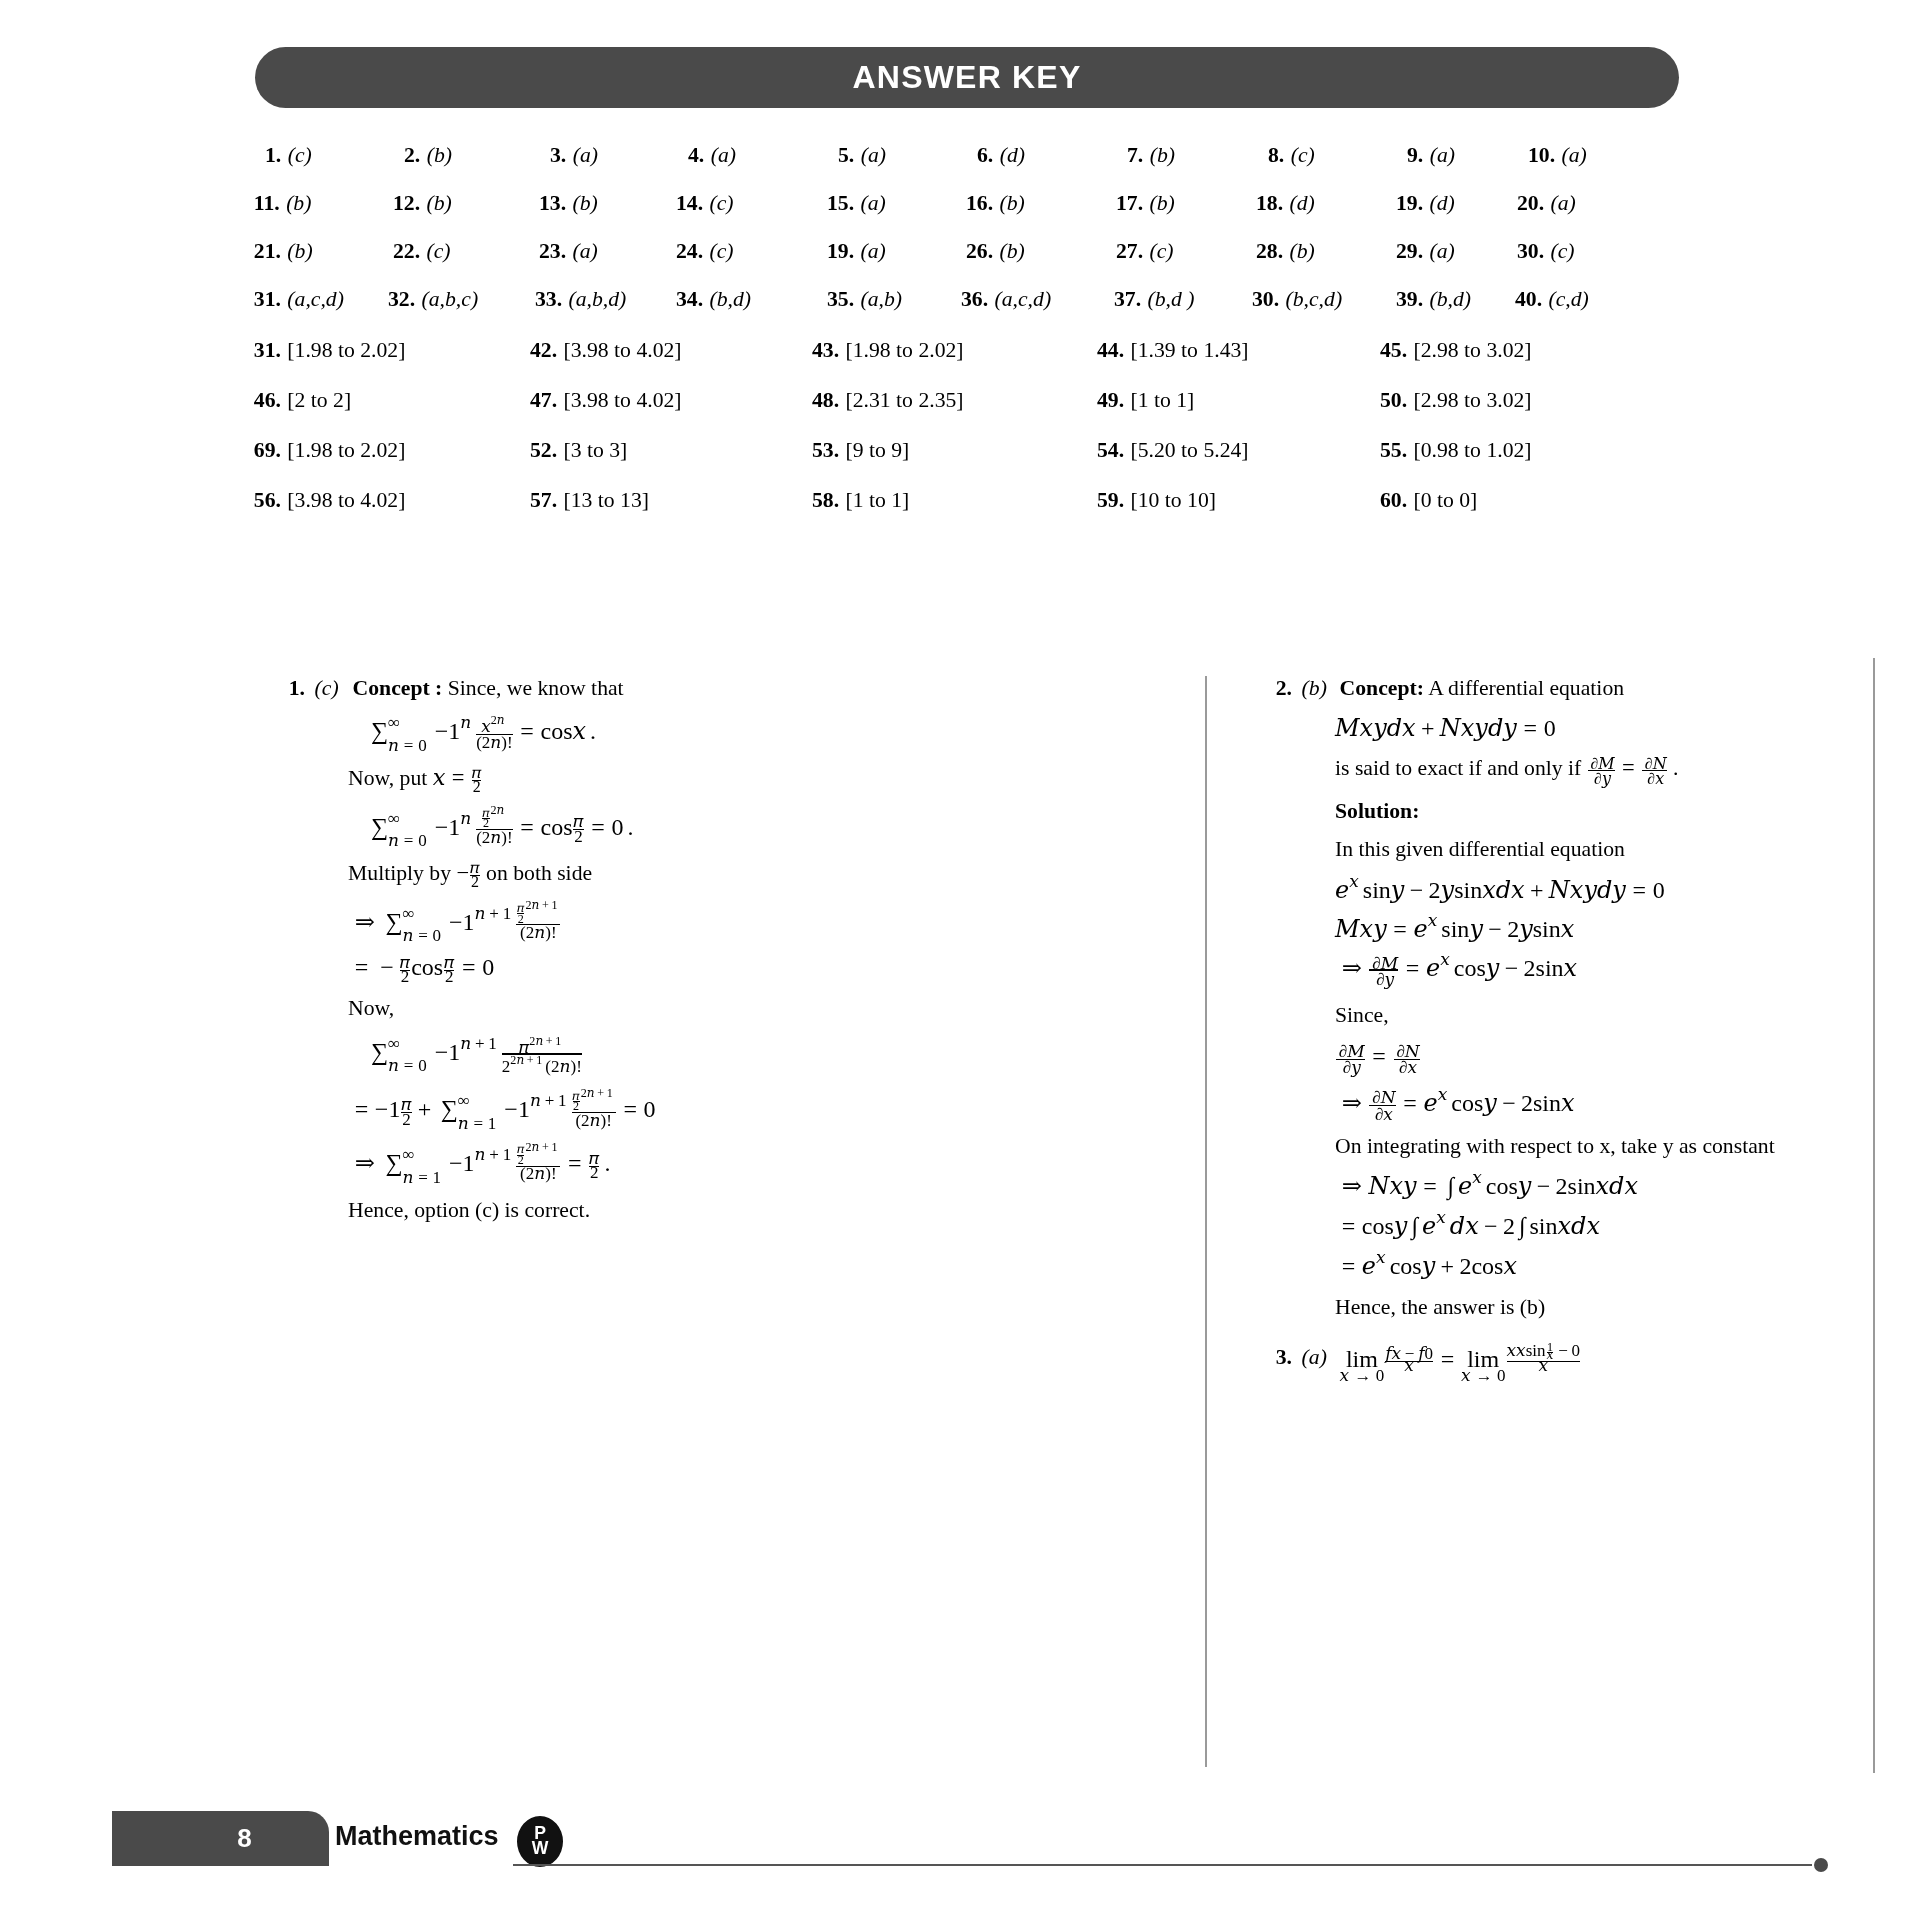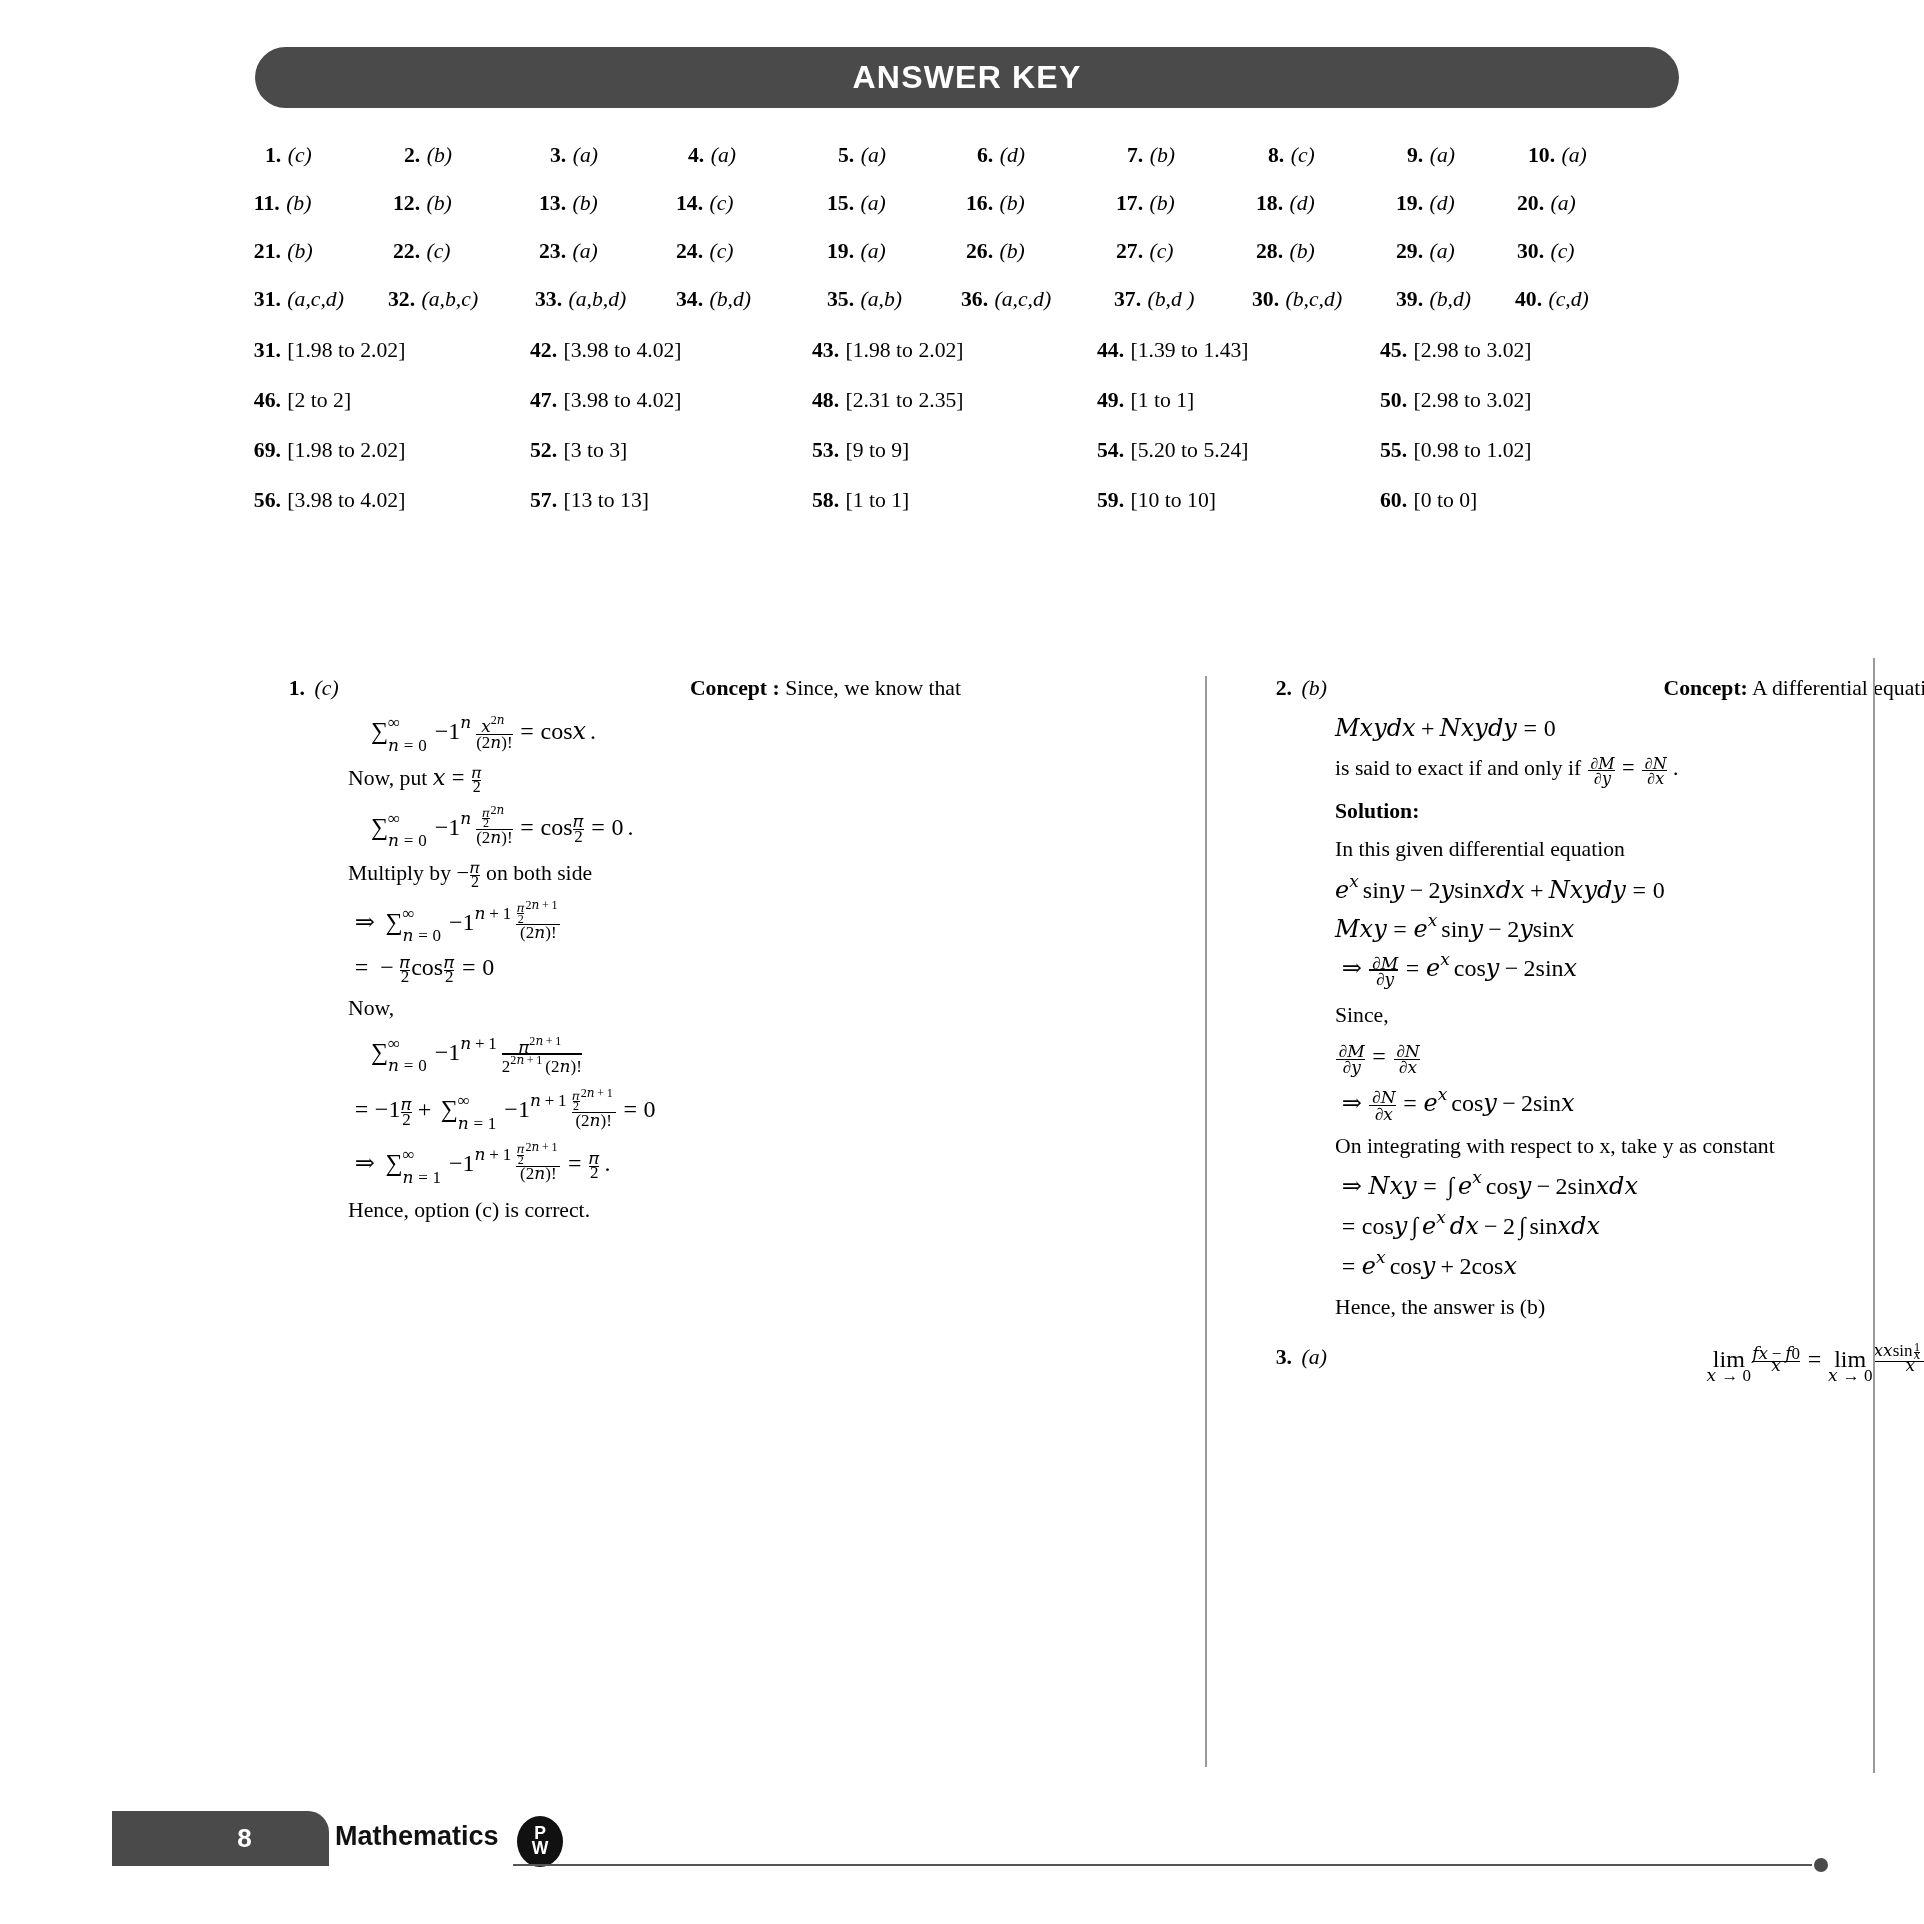--- a/index.html
+++ b/index.html
@@ -44,21 +44,21 @@
   
   .sol-area { position:absolute; left:255px; top:674px; width:1428px; height:1091px; }
   .divider { position:absolute; left:950px; top:2.4px; width:1.6px; height:1091px; background:#9a9a9a; }
   .col { position:absolute; top:0; width:690px; }
   .col-left { left:16px; }
   .col-right { left:1003px; }
 
   .sol-head { display:flex; align-items:flex-start; font-size:21.7px; line-height:1.35; }
   .sol-num { font-weight:bold; width:34px; flex:0 0 34px; text-align:right; padding-right:9.6px;}
   .sol-opt { font-style:italic; width:38px; flex:0 0 38px;}
-  .sol-text { flex:1;text-align:right; }
+  .sol-text { flex:1; }
   .sol-text b { font-weight:bold; }
 
   .para { font-size:21.7px; line-height:1.4; margin:11.2px 0 0 77px; }
   .para.tight { margin-top:8px; }
   .eq  { margin:13px 0 0 96px; font-size:22.5px; }
   .eq.indent0 { margin-left:77px; }
   math { font-family:"Liberation Serif","DejaVu Serif",serif; font-size:24px; }
   .inline-math math { font-size:22.5px; }
 
   

